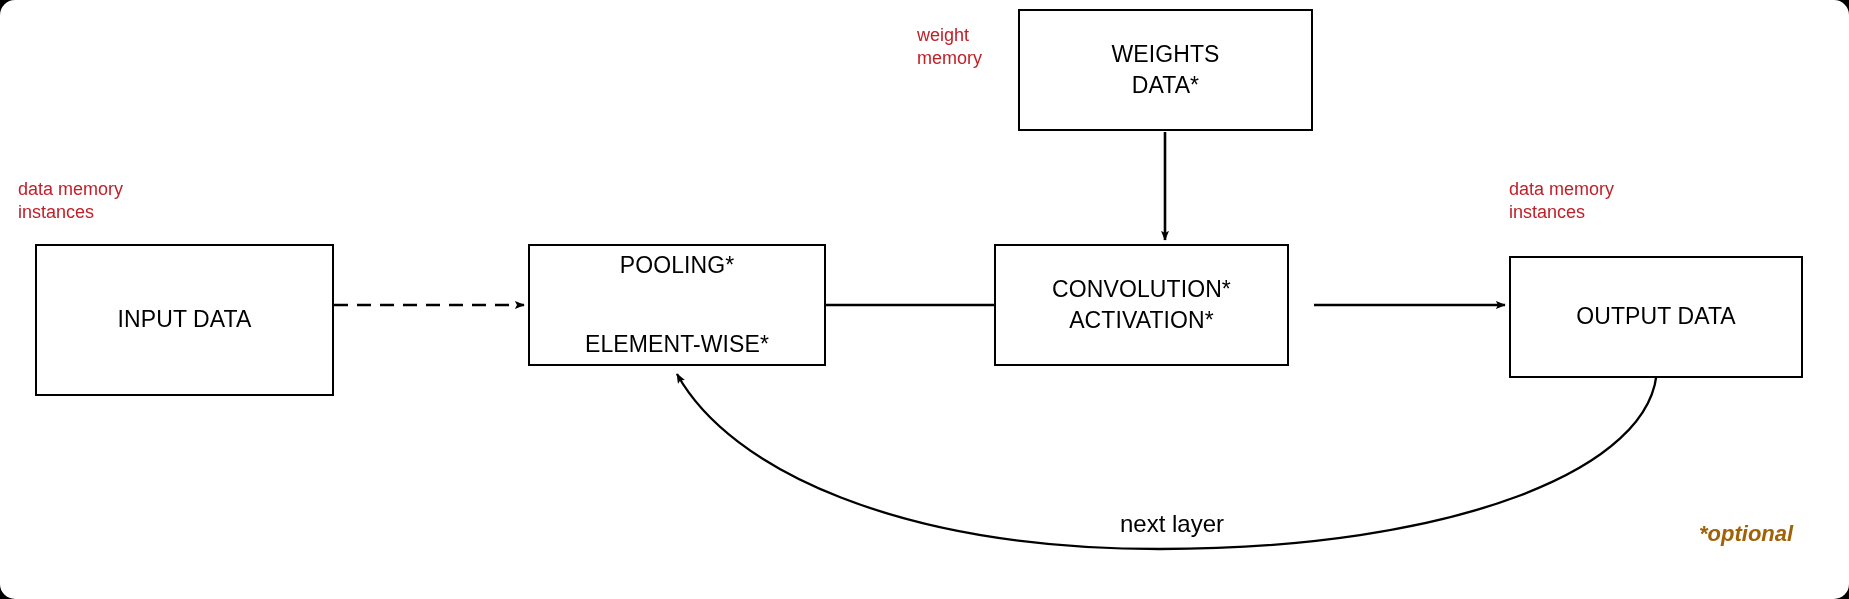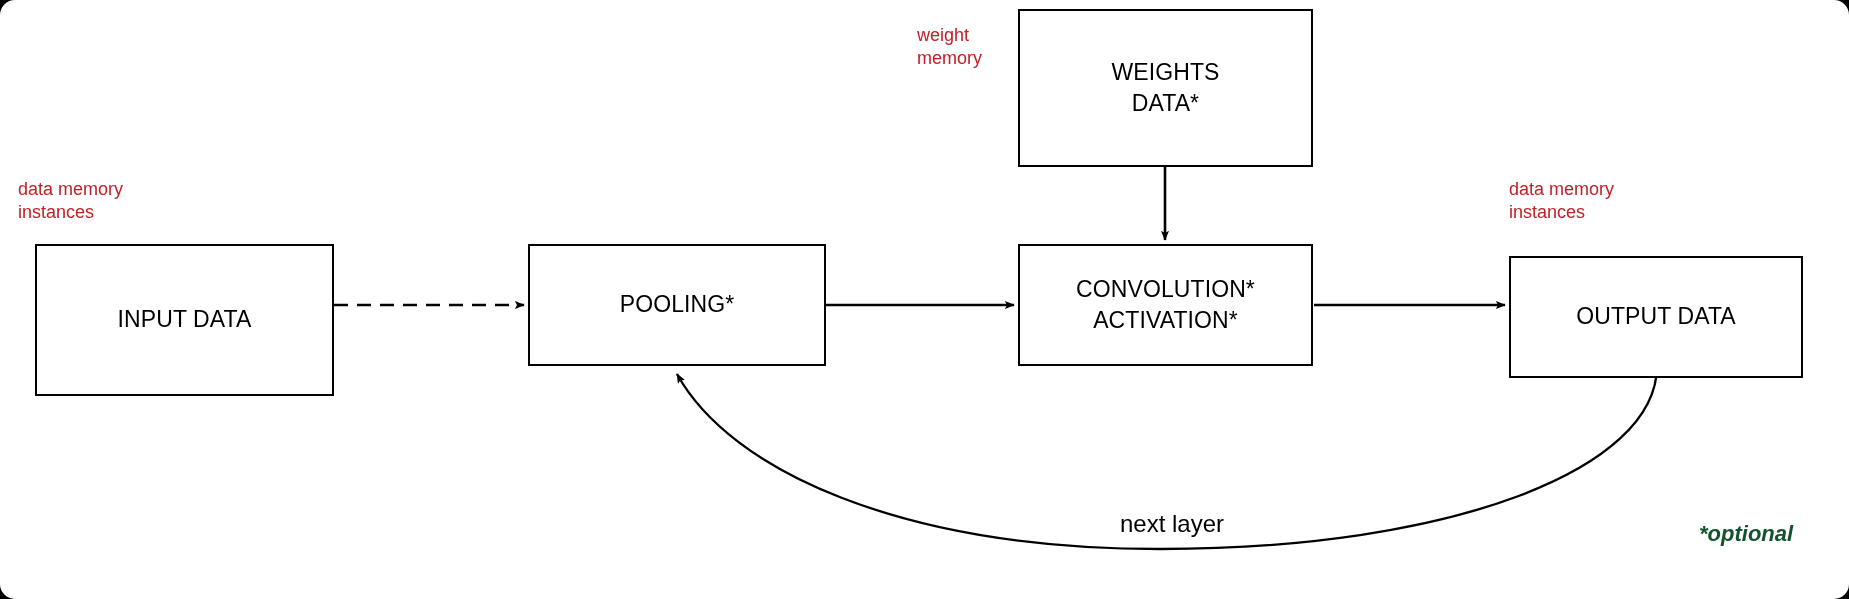--- a/index.html
+++ b/index.html
@@ -48,21 +48,21 @@
     white-space: pre-line;
   }
   .edge-label {
     position: absolute;
     color: #000000;
     font-size: 24px;
     white-space: nowrap;
   }
   .footnote {
     position: absolute;
-    color: #14532d;
+    color: #a16207;
     font-size: 22px;
     font-style: italic;
     font-weight: bold;
     white-space: nowrap;
   }
 </style>
 </head>
 <body>
 
 <div id="canvas">
@@ -108,28 +108,29 @@
 
   <div class="mem-label" style="left:1509px; top:178px;">data memory
 instances</div>
 
   <div class="node-box" style="left:35px; top:244px; width:299px; height:152px;">
     <span class="line">INPUT DATA</span>
   </div>
 
   <div class="node-box" style="left:528px; top:244px; width:298px; height:122px;gap:48px;">
     <span class="line">POOLING*</span>
+    <span class="line">ELEMENT-WISE*</span>
   </div>
 
-  <div class="node-box" style="left:1018px; top:9px; width:295px; height:158px;">
+  <div class="node-box" style="left:1018px; top:9px; width:295px; height:122px;">
     <span class="line">WEIGHTS</span>
     <span class="line">DATA*</span>
   </div>
 
-  <div class="node-box" style="left:1018px; top:244px; width:295px; height:122px;">
+  <div class="node-box" style="left:994px; top:244px; width:295px; height:122px;">
     <span class="line">CONVOLUTION*</span>
     <span class="line">ACTIVATION*</span>
   </div>
 
   <div class="node-box" style="left:1509px; top:244px; width:294px; height:122px;margin-top:12px;">
     <span class="line">OUTPUT DATA</span>
   </div>
 
   <div class="edge-label" style="left:1120px; top:510px;">next layer</div>
 

